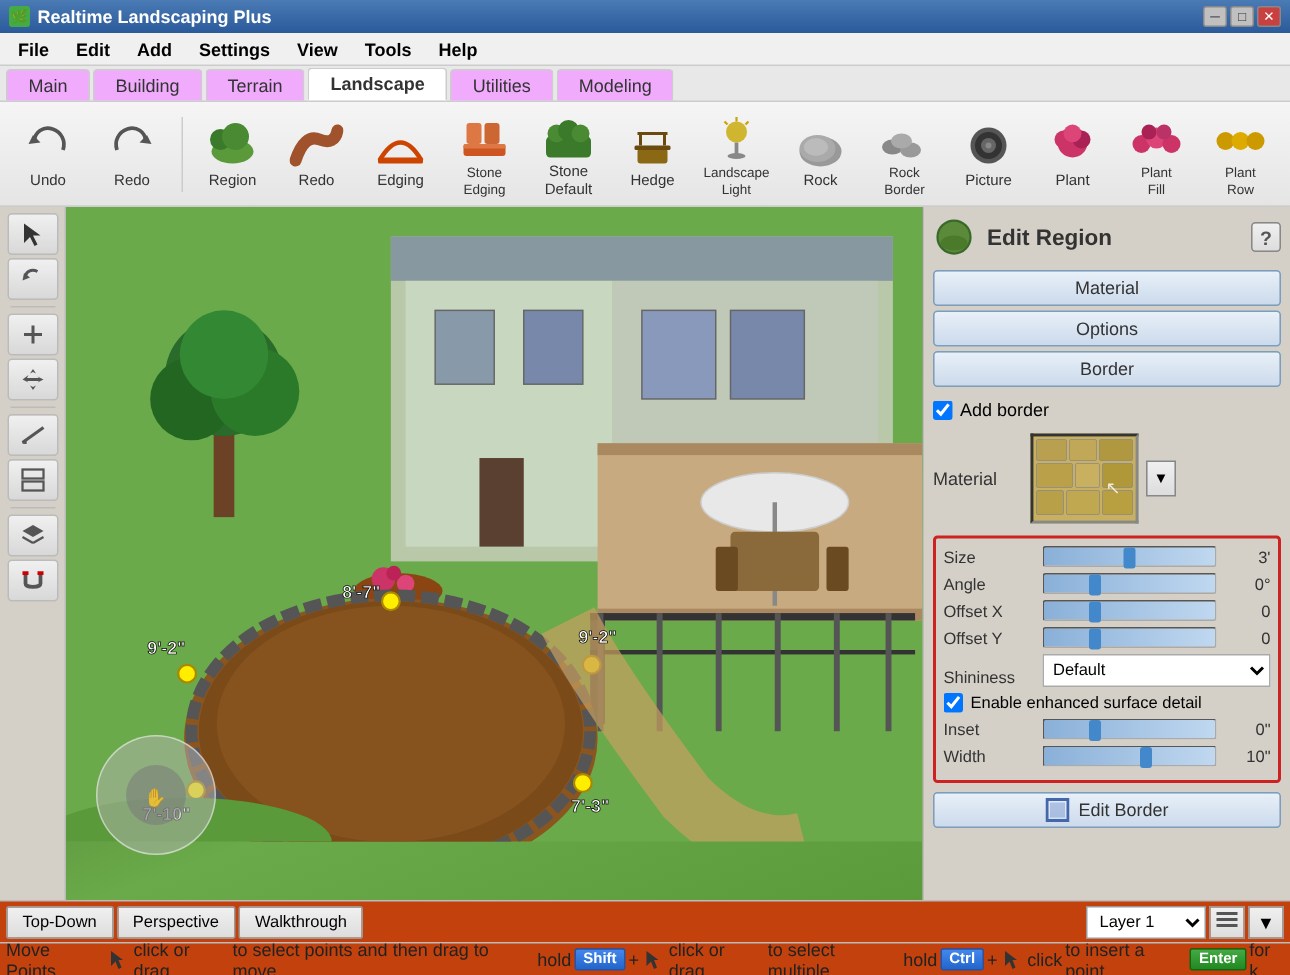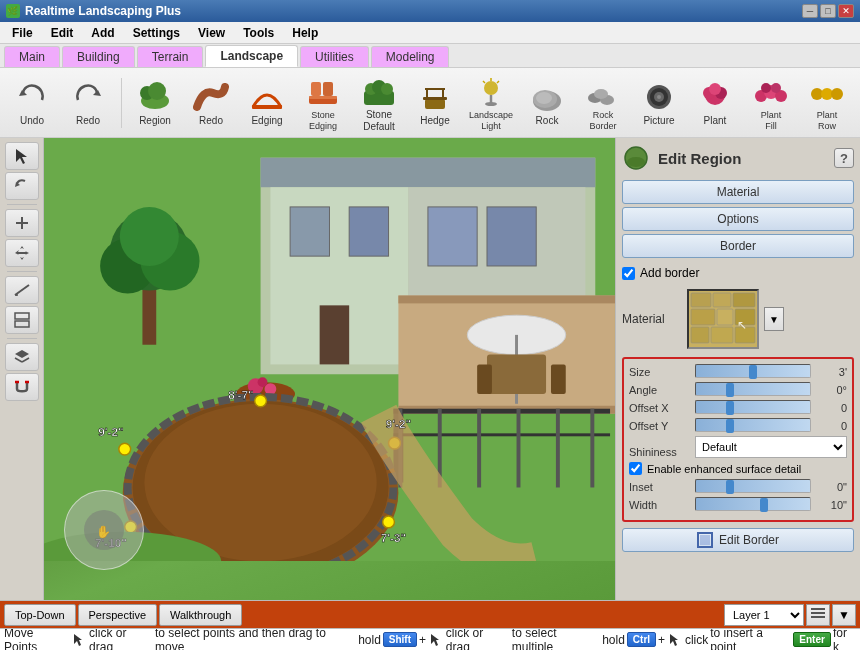--- a/index.html
+++ b/index.html
@@ -161,21 +161,21 @@
     }
     .layer-select { height: 22px; border: 1px solid #999; background: white; font-size: 11px; padding: 0 4px; min-width: 80px; }
     .view-icon-btn {
       width: 24px; height: 22px; border: 1px solid #999; background: linear-gradient(to bottom, #f0f0f0, #ddd);
       cursor: pointer; display: flex; align-items: center; justify-content: center; font-size: 12px;
     }
     .spacer { flex: 1; }
 
     
     .status-bar {
-      height: 22px; background: #ffffff; border-top: 1px solid #bbb;
+      height: 22px; background: #c2410c; border-top: 1px solid #bbb;
       display: flex; align-items: center; padding: 0 4px; gap: 2px; font-size: 11px; color: #222;
       overflow: hidden;
     }
     .status-key {
       background: linear-gradient(to bottom, #e8e8e8, #c8c8c8);
       border: 1px solid #888; border-radius: 2px; padding: 1px 5px;
       font-size: 10px; font-weight: bold; color: #111;
     }
     .status-key.blue { background: linear-gradient(to bottom, #4488ee, #2266cc); color: white; border-color: #2255aa; }
     .status-key.green { background: linear-gradient(to bottom, #44aa44, #228822); color: white; border-color: #116611; }

